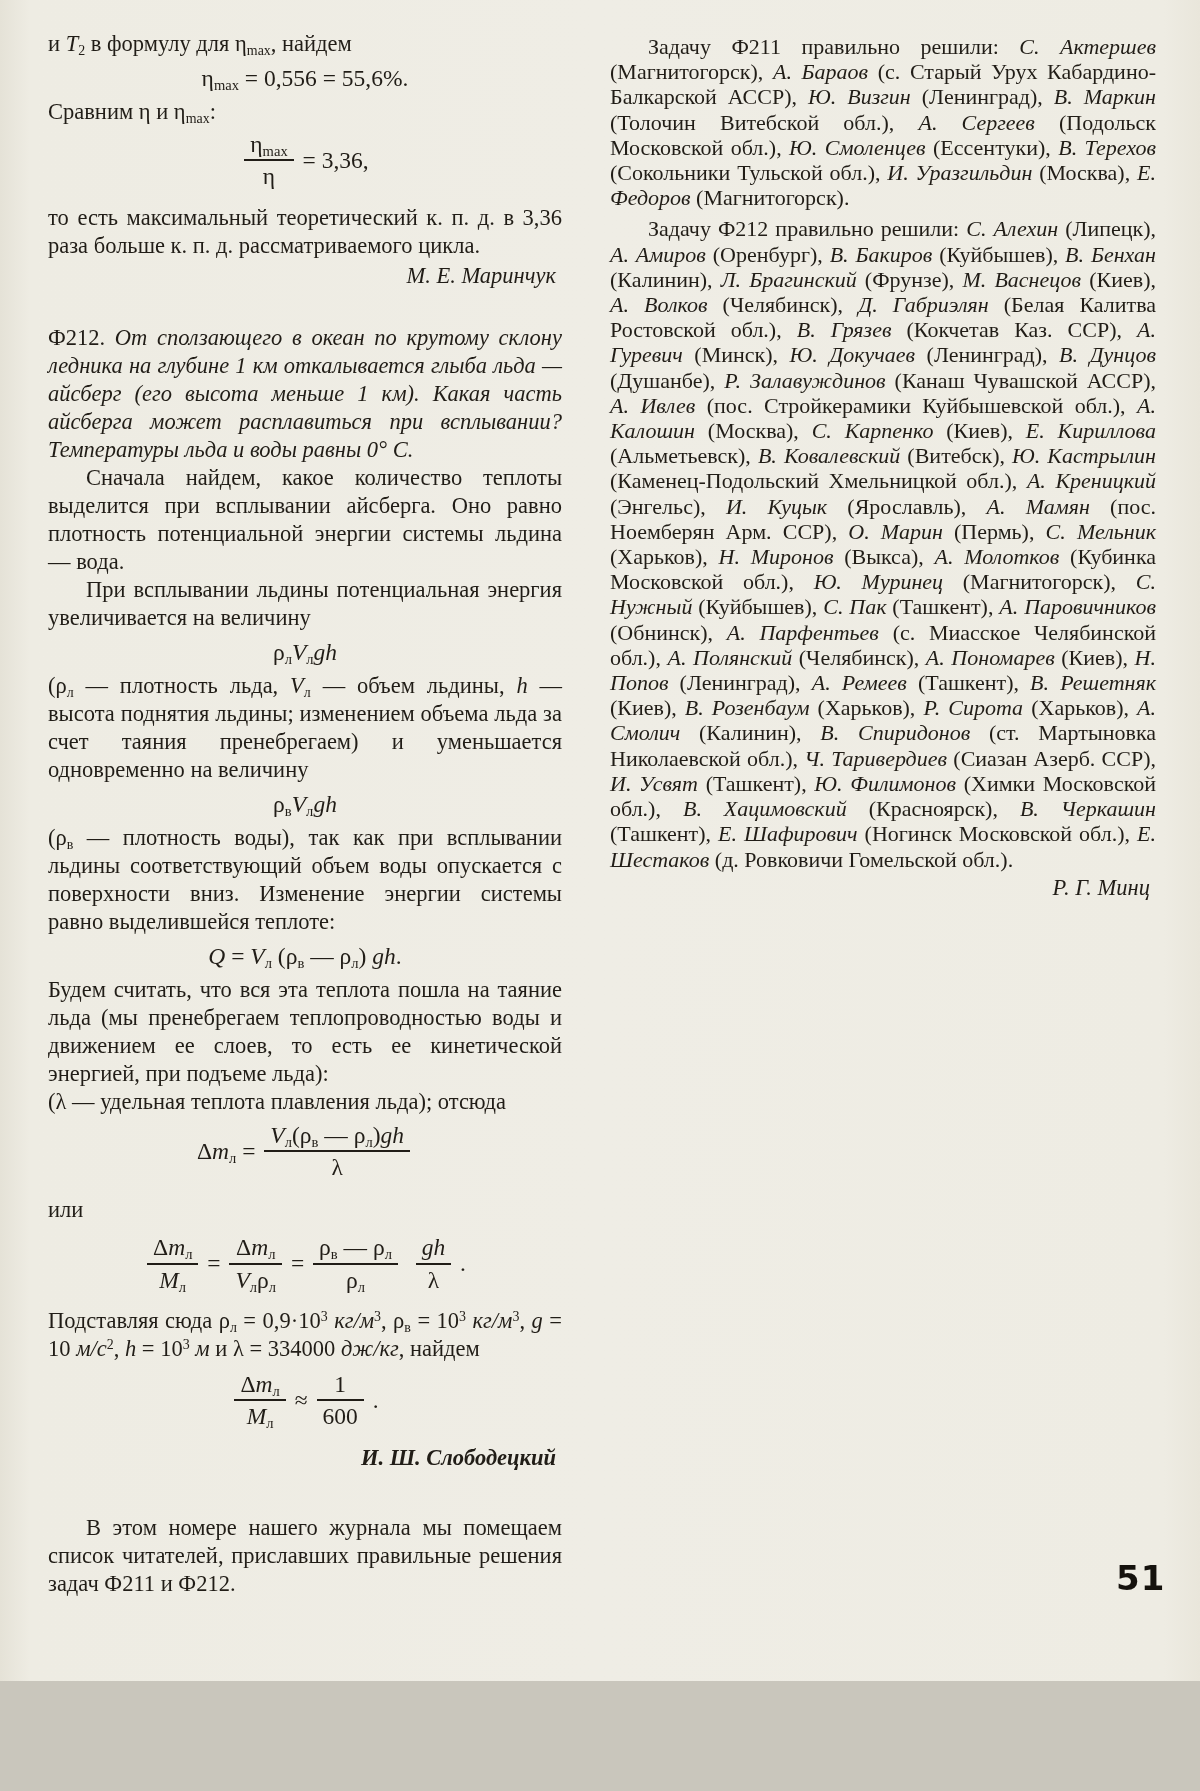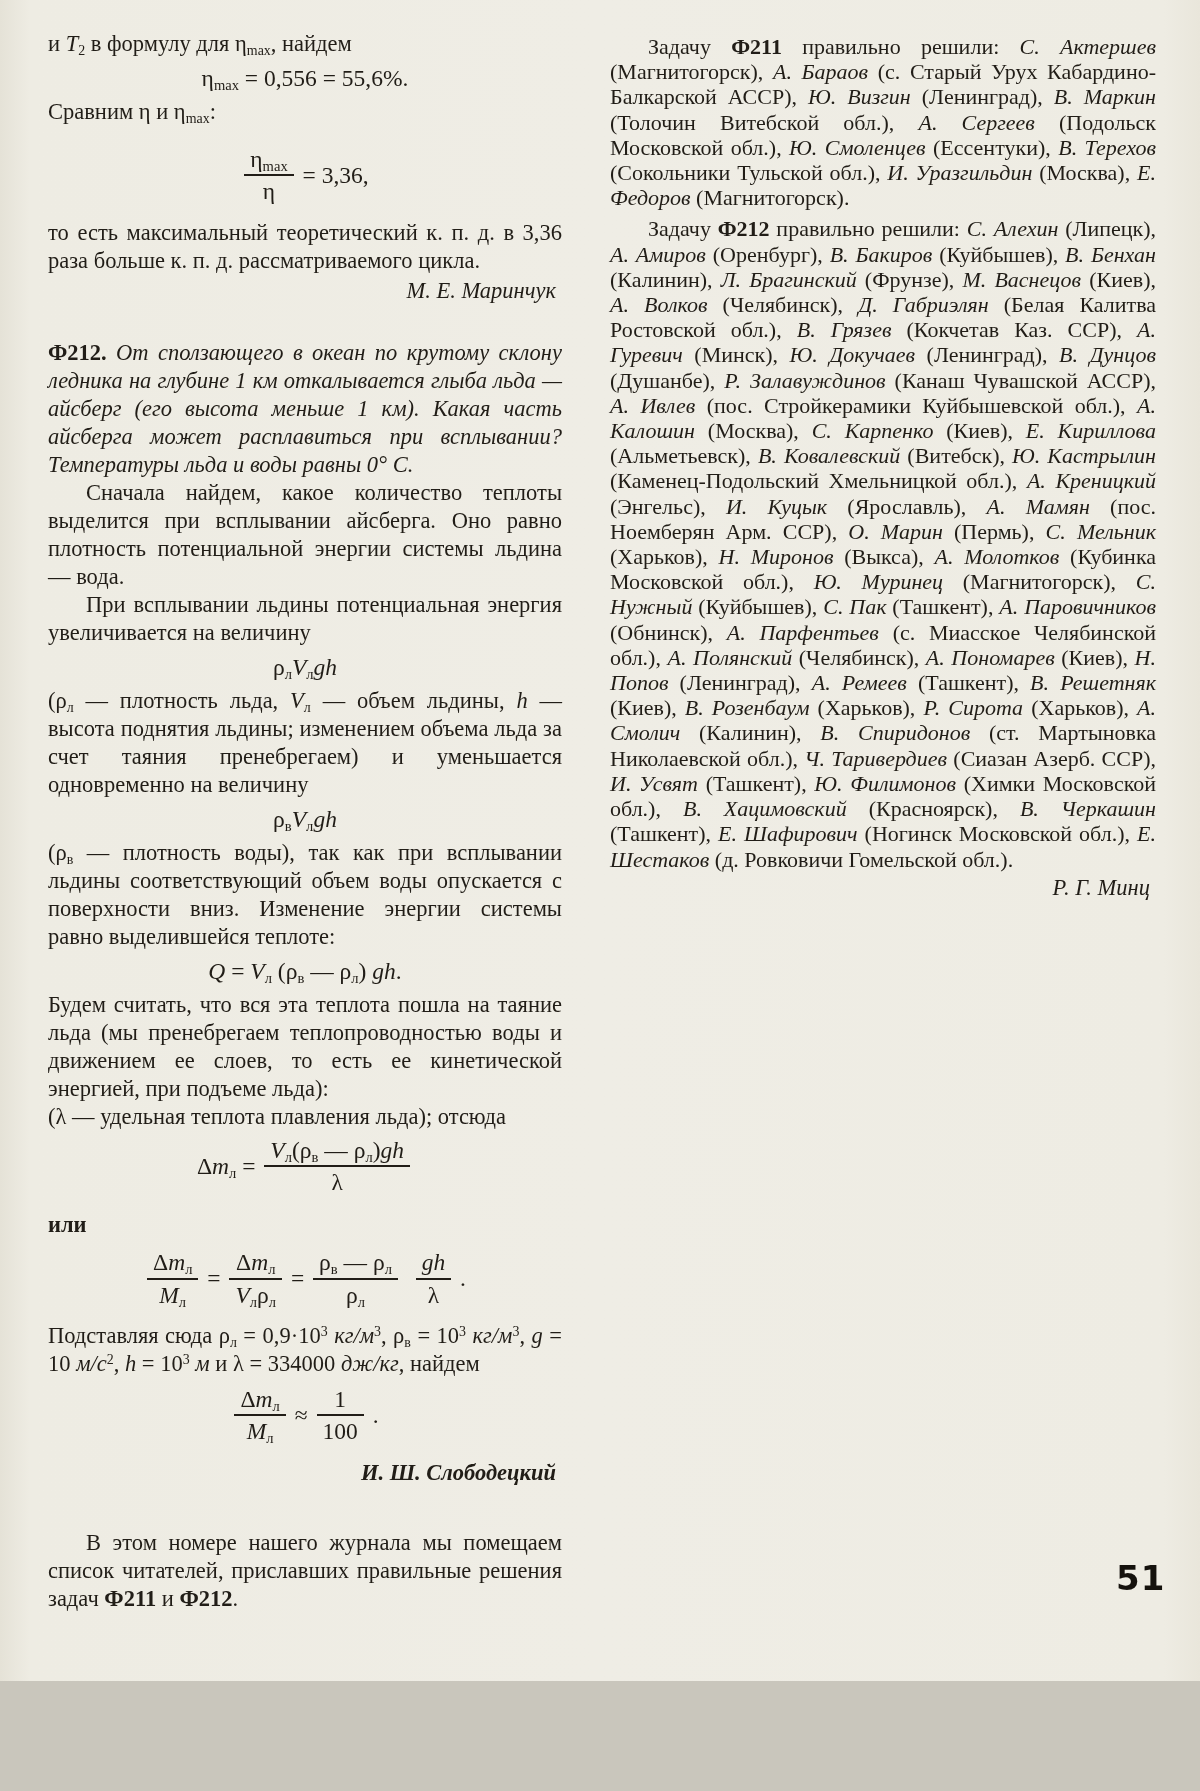--- a/index.html
+++ b/index.html
@@ -17,21 +17,21 @@
     left:48px;top:30px;width:514px;
     font-size:22.5px;line-height:28px;
   }
   .col-right{
     left:610px;top:34px;width:546px;
     font-size:22px;line-height:25.2px;
   }
   p.para{margin:0;text-align:justify;}
   p.ind{text-indent:38px;}
   .it{font-style:italic;}
-  .bd{font-weight:bold;}
+  .bd{font-weight:normal;}
   sub{font-size:0.62em;line-height:0;vertical-align:-0.28em;letter-spacing:0;}
   sup{font-size:0.62em;line-height:0;vertical-align:0.5em;}
   .math{
     text-align:center;margin:5px 0;font-size:23.5px;line-height:30px;
     white-space:nowrap;
   }
   .frac{
     display:inline-block;vertical-align:middle;text-align:center;margin:0 3px;
     transform:translateY(-2px);
   }
@@ -45,38 +45,38 @@
   }
 </style>
 </head>
 <body>
 
 <div class="page">
   <div class="col col-left">
       <p class="para"><span>и </span><span class="it">T</span><sub>2</sub><span> в формулу для η</span><sub>max</sub><span>, найдем</span></p>
       <div class="math"><span>η</span><sub>max</sub><span> = 0,556 = 55,6%.</span></div>
       <p class="para"><span>Сравним η и η</span><sub>max</sub><span>:</span></p>
-      <div class="math" style="margin-top: 22px;"><span class="frac"><span class="num"><span>η</span><sub>max</sub></span><span class="den"><span>η</span></span></span><span> = 3,36,</span></div>
+      <div class="math" style="margin-top: 7px;"><span class="frac"><span class="num"><span>η</span><sub>max</sub></span><span class="den"><span>η</span></span></span><span> = 3,36,</span></div>
       <p class="para" style="margin-top: 12px;"><span>то есть максимальный теоретический к. п. д. в 3,36 раза больше к. п. д. рассматриваемого цикла.</span></p>
       <div class="sig"><span class="it">М. Е. Маринчук</span></div>
       <p class="para" style="margin-top: 34px;"><span class="bd">Ф212.</span><span class="it"> От сползающего в океан по крутому склону ледника на глубине 1 км откалывается глыба льда — айсберг (его высота меньше 1 км). Какая часть айсберга может расплавиться при всплывании? Температуры льда и воды равны 0° С.</span></p>
       <p class="para ind"><span>Сначала найдем, какое количество теплоты выделится при всплывании айсберга. Оно равно плотность потенциальной энергии системы льдина — вода.</span></p>
       <p class="para ind"><span>При всплывании льдины потенциальная энергия увеличивается на величину</span></p>
       <div class="math"><span>ρ</span><sub>л</sub><span class="it">V</span><sub>л</sub><span class="it">gh</span></div>
       <p class="para"><span>(ρ</span><sub>л</sub><span> — плотность льда, </span><span class="it">V</span><sub>л</sub><span> — объем льдины, </span><span class="it">h</span><span> — высота поднятия льдины; изменением объема льда за счет таяния пренебрегаем) и уменьшается одновременно на величину</span></p>
       <div class="math"><span>ρ</span><sub>в</sub><span class="it">V</span><sub>л</sub><span class="it">gh</span></div>
       <p class="para"><span>(ρ</span><sub>в</sub><span> — плотность воды), так как при всплывании льдины соответствующий объем воды опускается с поверхности вниз. Изменение энергии системы равно выделившейся теплоте:</span></p>
       <div class="math"><span class="it">Q</span><span> = </span><span class="it">V</span><sub>л</sub><span> (ρ</span><sub>в</sub><span> — ρ</span><sub>л</sub><span>) </span><span class="it">gh</span><span>.</span></div>
       <p class="para"><span>Будем считать, что вся эта теплота пошла на таяние льда (мы пренебрегаем теплопроводностью воды и движением ее слоев, то есть ее кинетической энергией, при подъеме льда):</span></p>
       <p class="para"><span>(λ — удельная теплота плавления льда); отсюда</span></p>
       <div class="math" style="margin-top: 8px;"><span>Δ</span><span class="it">m</span><sub>л</sub><span> = </span><span class="frac"><span class="num"><span class="it">V</span><sub>л</sub><span>(ρ</span><sub>в</sub><span> — ρ</span><sub>л</sub><span>)</span><span class="it">gh</span></span><span class="den"><span>λ</span></span></span></div>
       <p class="para" style="margin-top: 14px;"><span class="bd">или</span></p>
       <div class="math" style="margin-top: 12px;"><span class="frac"><span class="num"><span>Δ</span><span class="it">m</span><sub>л</sub></span><span class="den"><span class="it">M</span><sub>л</sub></span></span><span> = </span><span class="frac"><span class="num"><span>Δ</span><span class="it">m</span><sub>л</sub></span><span class="den"><span class="it">V</span><sub>л</sub><span>ρ</span><sub>л</sub></span></span><span> = </span><span class="frac"><span class="num"><span>ρ</span><sub>в</sub><span> — ρ</span><sub>л</sub></span><span class="den"><span>ρ</span><sub>л</sub></span></span><span> </span><span class="frac"><span class="num"><span class="it">gh</span></span><span class="den"><span>λ</span></span></span><span> .</span></div>
       <p class="para" style="margin-top: 12px;"><span>Подставляя сюда ρ</span><sub>л</sub><span> = 0,9·10</span><sup>3</sup><span> </span><span class="it">кг/м</span><sup>3</sup><span>, ρ</span><sub>в</sub><span> = 10</span><sup>3</sup><span> </span><span class="it">кг/м</span><sup>3</sup><span>, </span><span class="it">g</span><span> = 10 </span><span class="it">м/с</span><sup>2</sup><span>, </span><span class="it">h</span><span> = 10</span><sup>3</sup><span> </span><span class="it">м</span><span> и λ = 334000 </span><span class="it">дж/кг</span><span>, найдем</span></p>
-      <div class="math" style="margin-top: 10px;"><span class="frac"><span class="num"><span>Δ</span><span class="it">m</span><sub>л</sub></span><span class="den"><span class="it">M</span><sub>л</sub></span></span><span> ≈ </span><span class="frac"><span class="num"><span>1</span></span><span class="den"><span>100</span></span></span><span> .</span></div>
+      <div class="math" style="margin-top: 10px;"><span class="frac"><span class="num"><span>Δ</span><span class="it">m</span><sub>л</sub></span><span class="den"><span class="it">M</span><sub>л</sub></span></span><span> ≈ </span><span class="frac"><span class="num"><span>1</span></span><span class="den"><span>600</span></span></span><span> .</span></div>
       <div class="sig" style="margin-top: 12px; font-weight: bold;"><span class="it">И. Ш. Слободецкий</span></div>
       <p class="para ind" style="margin-top: 42px;"><span>В этом номере нашего журнала мы помещаем список читателей, приславших правильные решения задач </span><span class="bd">Ф211</span><span> и </span><span class="bd">Ф212</span><span>.</span></p>
     </div>
   <div class="col col-right">
       <p class="para ind"><span>Задачу </span><span class="bd">Ф211</span><span> правильно решили: </span><span class="it">С. Актершев</span><span> (Магнитогорск), </span><span class="it">А. Бараов</span><span> (с. Старый Урух Кабардино-Балкарской АССР), </span><span class="it">Ю. Визгин</span><span> (Ленинград), </span><span class="it">В. Маркин</span><span> (Толочин Витебской обл.), </span><span class="it">А. Сергеев</span><span> (Подольск Московской обл.), </span><span class="it">Ю. Смоленцев</span><span> (Ессентуки), </span><span class="it">В. Терехов</span><span> (Сокольники Тульской обл.), </span><span class="it">И. Уразгильдин</span><span> (Москва), </span><span class="it">Е. Федоров</span><span> (Магнитогорск).</span></p>
       <p class="para ind" style="margin-top: 6px;"><span>Задачу </span><span class="bd">Ф212</span><span> правильно решили: </span><span class="it">С. Алехин</span><span> (Липецк), </span><span class="it">А. Амиров</span><span> (Оренбург), </span><span class="it">В. Бакиров</span><span> (Куйбышев), </span><span class="it">В. Бенхан</span><span> (Калинин), </span><span class="it">Л. Брагинский</span><span> (Фрунзе), </span><span class="it">М. Васнецов</span><span> (Киев), </span><span class="it">А. Волков</span><span> (Челябинск), </span><span class="it">Д. Габриэлян</span><span> (Белая Калитва Ростовской обл.), </span><span class="it">В. Грязев</span><span> (Кокчетав Каз. ССР), </span><span class="it">А. Гуревич</span><span> (Минск), </span><span class="it">Ю. Докучаев</span><span> (Ленинград), </span><span class="it">В. Дунцов</span><span> (Душанбе), </span><span class="it">Р. Залавуждинов</span><span> (Канаш Чувашской АССР), </span><span class="it">А. Ивлев</span><span> (пос. Стройкерамики Куйбышевской обл.), </span><span class="it">А. Калошин</span><span> (Москва), </span><span class="it">С. Карпенко</span><span> (Киев), </span><span class="it">Е. Кириллова</span><span> (Альметьевск), </span><span class="it">В. Ковалевский</span><span> (Витебск), </span><span class="it">Ю. Кастрылин</span><span> (Каменец-Подольский Хмельницкой обл.), </span><span class="it">А. Креницкий</span><span> (Энгельс), </span><span class="it">И. Куцык</span><span> (Ярославль), </span><span class="it">А. Мамян</span><span> (пос. Ноемберян Арм. ССР), </span><span class="it">О. Марин</span><span> (Пермь), </span><span class="it">С. Мельник</span><span> (Харьков), </span><span class="it">Н. Миронов</span><span> (Выкса), </span><span class="it">А. Молотков</span><span> (Кубинка Московской обл.), </span><span class="it">Ю. Муринец</span><span> (Магнитогорск), </span><span class="it">С. Нужный</span><span> (Куйбышев), </span><span class="it">С. Пак</span><span> (Ташкент), </span><span class="it">А. Паровичников</span><span> (Обнинск), </span><span class="it">А. Парфентьев</span><span> (с. Миасское Челябинской обл.), </span><span class="it">А. Полянский</span><span> (Челябинск), </span><span class="it">А. Пономарев</span><span> (Киев), </span><span class="it">Н. Попов</span><span> (Ленинград), </span><span class="it">А. Ремеев</span><span> (Ташкент), </span><span class="it">В. Решетняк</span><span> (Киев), </span><span class="it">В. Розенбаум</span><span> (Харьков), </span><span class="it">Р. Сирота</span><span> (Харьков), </span><span class="it">А. Смолич</span><span> (Калинин), </span><span class="it">В. Спиридонов</span><span> (ст. Мартыновка Николаевской обл.), </span><span class="it">Ч. Таривердиев</span><span> (Сиазан Азерб. ССР), </span><span class="it">И. Усвят</span><span> (Ташкент), </span><span class="it">Ю. Филимонов</span><span> (Химки Московской обл.), </span><span class="it">В. Хацимовский</span><span> (Красноярск), </span><span class="it">В. Черкашин</span><span> (Ташкент), </span><span class="it">Е. Шафирович</span><span> (Ногинск Московской обл.), </span><span class="it">Е. Шестаков</span><span> (д. Ровковичи Гомельской обл.).</span></p>
       <div class="sig"><span class="it">Р. Г. Минц</span></div>
     </div>
   <div class="page-number">51</div>
 </div>

